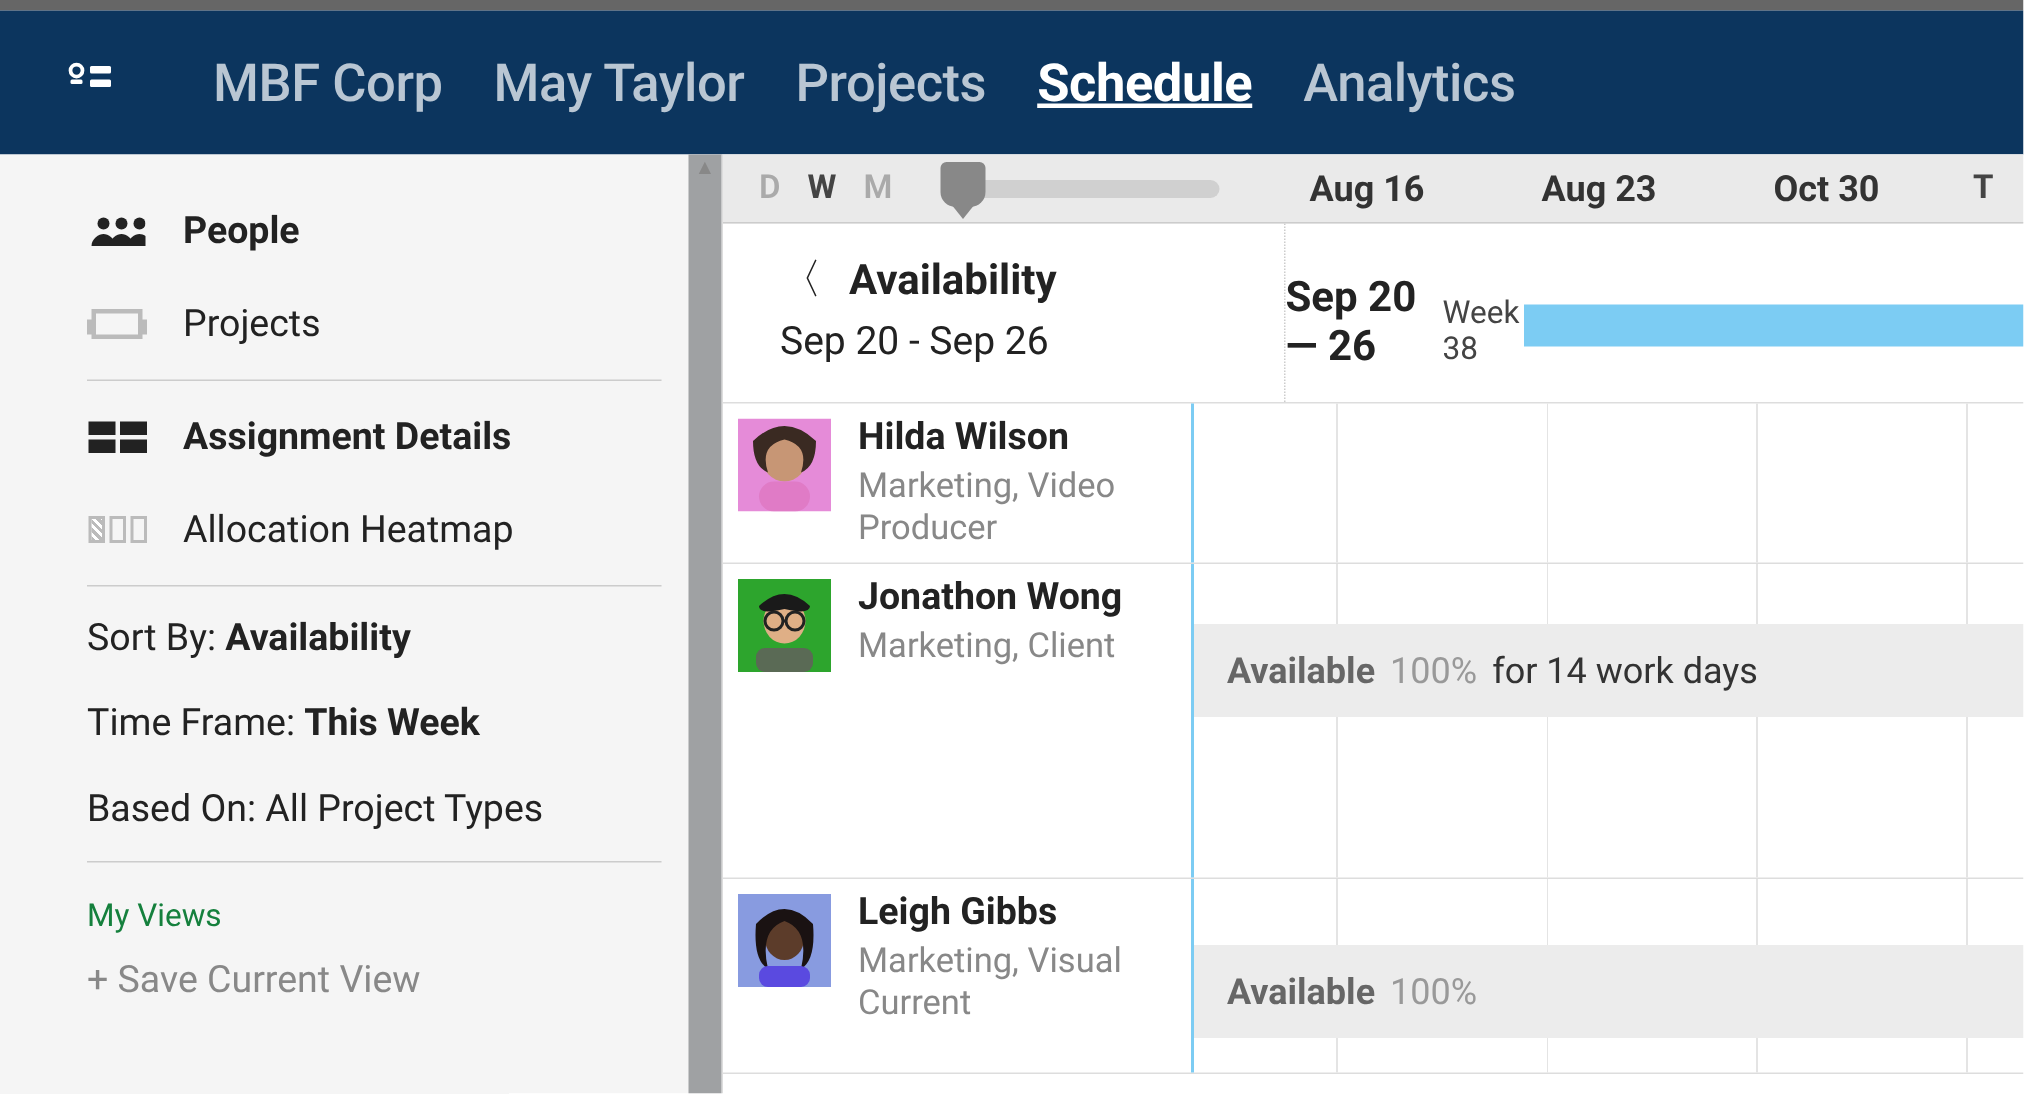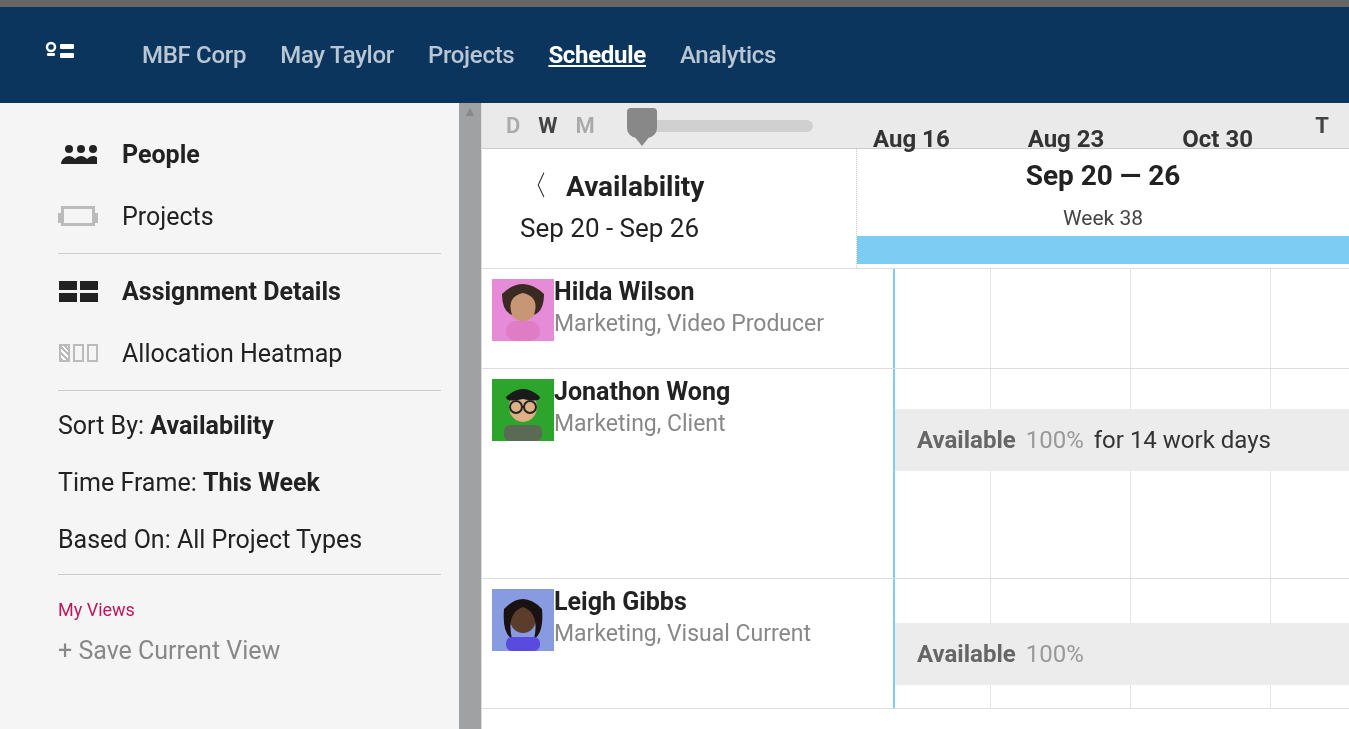--- a/index.html
+++ b/index.html
@@ -1,60 +1,60 @@
 <!DOCTYPE html>
 <html><head>
 <meta charset="utf-8">
 <style>
   * { box-sizing: border-box; margin: 0; padding: 0; }
   html, body { width: 1349px; height: 729px; font-family: -apple-system, BlinkMacSystemFont, "Segoe UI", Roboto, Arial, sans-serif; overflow: hidden; color: #222; }
   .topstrip { height: 7px; background: #666; width:100%; }
   .header { height: 96px; background: #0c355e; display: flex; align-items: center; padding-left: 44px; color:#fff; }
   .logo { width: 32px; height: 32px; margin-right: 66px; }
-  .nav { display:flex; gap: 34px; font-size: 24px; font-weight: 500; }
+  .nav { display:flex; gap: 34px; font-size: 35px; font-weight: 500; }
   .nav-item { color: #b9c6d3; cursor: pointer; letter-spacing: -0.3px; }
   .nav-item.active { color: #fff; font-weight:700;text-decoration:underline; }
   .body { display: flex; height: calc(100% - 103px); }
   .sidebar { width: 481px; background: #f5f5f5; position: relative; }
   .sidebar-scroll { width: 22px; background: #9fa1a3; height: 100%; position:absolute; right:0; top:0; }
   .sidebar-scroll .arrow { position:absolute; top:0; left:4px; font-size:14px; color:#888; }
   .sidebar-inner { padding: 20px 40px 20px 58px;  }
   .side-row { display:flex; align-items:center; gap:24px; height:62px; font-size:25px; cursor:pointer; }
   .side-row .lbl { color:#222; font-weight:400; }
   .side-row.active .lbl { font-weight:700; }
   .side-row .ico { width:40px; display:flex; justify-content:center; }
   .divider { border-top:1px solid #ccc; margin: 6px 0 6px 0; }
   .filter { font-size:25px; padding: 14px 0 14px 0; }
   .filter .k { color:#222; font-weight:400; }
   .filter .v { font-weight:700; }
-  .myviews { font-size:18px; color:#be185d; padding:18px 0 6px 0; cursor:pointer;}
+  .myviews { font-size:21px; color:#15803d; padding:18px 0 6px 0; cursor:pointer;}
   .saveview { font-size:25px; color:#888; padding:10px 0; cursor:pointer;}
   .main { flex:1; background:#fff; display:flex; flex-direction:column; border-left:1px solid #ddd; }
   .timebar { height: 46px; background:#eaeaea; border-bottom:1px solid #ccc; display:flex; align-items:center; padding-left: 24px; position:relative; font-size:22px; font-weight:700; color:#444;}
   .zoombtn { margin-right: 18px; cursor:pointer; }
   .zoombtn.dim { color:#aaa; font-weight:600; }
   .slider { position:relative; width:180px; height:12px; background:#d0d0d0; border-radius:6px; margin-left:20px; }
   .slider-thumb { position:absolute; left:-6px; top:-12px; width:30px; height:30px; background:#888; border-radius:4px 4px 10px 10px; }
   .slider-thumb:after { content:''; position:absolute; bottom:-8px; left:7px; border-left:8px solid transparent; border-right:8px solid transparent; border-top:10px solid #888;}
   .tletter { position:absolute; right:20px; font-weight:700; color:#444; }
-  .datehead { position:absolute; display:flex; left:391px; top:9px; gap:78px; font-size:24px; font-weight:700; color:#333;margin-top:13px; }
+  .datehead { position:absolute; display:flex; left:391px; top:9px; gap:78px; font-size:24px; font-weight:700; color:#333; }
   .datehead span { white-space:nowrap; }
   .subheader { display:flex; height:120px; border-bottom:1px solid #ddd; }
   .sh-left { width:374px; padding:18px 0 0 38px; }
   .sh-left .row1 { display:flex; align-items:center; gap:18px; font-size:28px; font-weight:700; }
   .sh-left .row2 { font-size:26px; padding-top:8px; color:#222; }
   .chev { font-size:28px; font-weight:400; cursor:pointer; }
-  .sh-right { flex:1; border-left:1px dotted #ccc; display:flex; flex-direction:column; align-items:center; padding-top:10px; }
+  .sh-right { flex:1; border-left:1px dotted #ccc; display:flex; flex-direction:row; align-items:center; padding-top:10px; }
   .sh-right .big { font-size:28px; font-weight:700; }
   .sh-right .small { font-size:21px; color:#444; margin-top:14px; }
   .sh-right .bar { height:28px; background:#7cccf3; width:100%; margin-top:6px; }
   .rows { flex:1; position:relative; }
   .personrow { display:flex; border-bottom:1px solid #ddd; min-height:100px; position:relative; }
   .personrow.tall { min-height:210px; }
-  .pr-left { width:411px; padding:10px 12px 10px 10px; display:flex; }
+  .pr-left { width:312px; padding:10px 12px 10px 10px; display:flex; gap:18px; }
   .avatar { width:62px; height:62px; flex-shrink:0; }
   .avatar svg { width:62px; height:62px; }
   .pr-info .name { font-size:25px; font-weight:700; line-height:1; }
   .pr-info .role { font-size:23px; color:#888; line-height:1.2; margin-top:6px; }
   .pr-right { flex:1; border-left:1px dotted #bfdff2; position:relative; background:
       repeating-linear-gradient(to right,
         transparent 0, transparent 95px,
         #e4e4e4 95px, #e4e4e4 96px,
         transparent 96px, transparent 140px
       );

